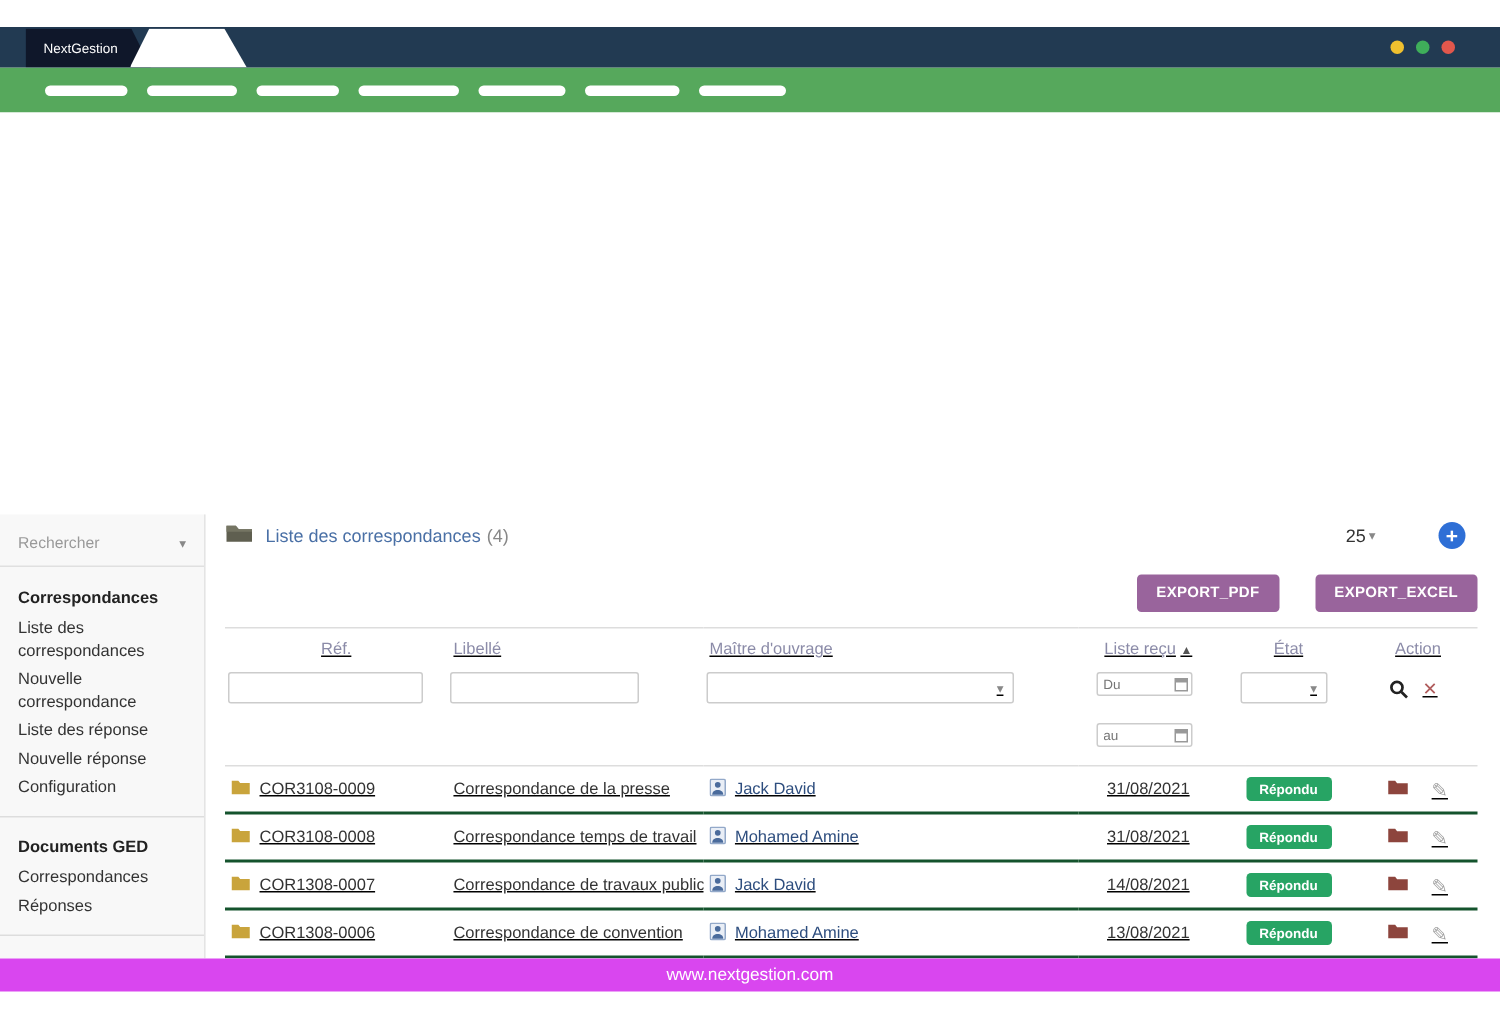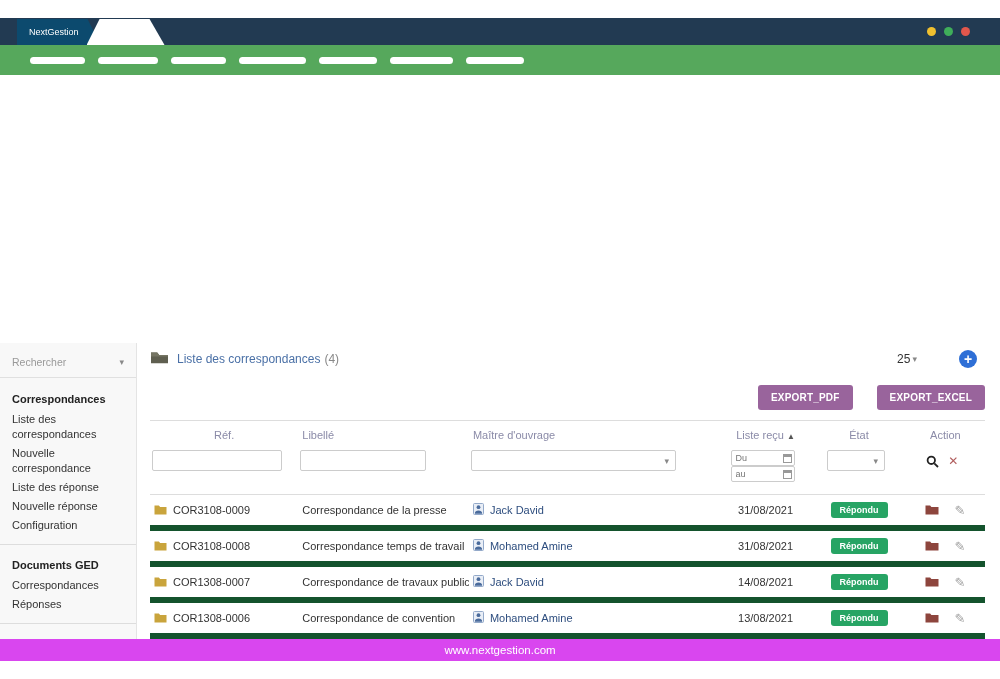--- a/index.html
+++ b/index.html
@@ -3,21 +3,21 @@
 <meta charset="utf-8">
 <style>
   * { box-sizing: border-box; margin: 0; padding: 0; }
   html, body { width: 1000px; height: 679px; overflow: hidden; background: #fff;
     font-family: "Liberation Sans", sans-serif; }
   .page { width: 1000px; height: 679px; padding: 18px 0; display: flex; flex-direction: column; }
 
   
   .titlebar { height: 27px; background: #223a52; display: flex; align-items: flex-end; position: relative; flex: 0 0 auto; }
   .tabs { display: flex; align-items: flex-end; padding-left: 17px; height: 100%; }
-  .tab-green { height: 26px; line-height: 26px; background: #0c4a6e; color: #fff; font-size: 9px;
+  .tab-green { height: 26px; line-height: 26px; background: #0f172a; color: #fff; font-size: 9px;
     padding: 0 22px 0 12px; clip-path: polygon(0 0, calc(100% - 13px) 0, 100% 100%, 0 100%); }
   .tab-white { height: 26px; width: 78px; background: #fff; margin-left: -14px;
     clip-path: polygon(13px 0, calc(100% - 15px) 0, 100% 100%, 0 100%); }
   .traffic { position: absolute; right: 30px; top: 9px; display: flex; gap: 8px; }
   .light { width: 9px; height: 9px; border-radius: 50%; }
   .light.y { background: #f0c02f; } .light.g { background: #3fae5a; } .light.r { background: #e2574c; }
 
   
   .navbar { height: 30px; background: #56a85c; display: flex; align-items: center; gap: 13px;
     padding-left: 30px; flex: 0 0 auto; }
@@ -52,42 +52,42 @@
     margin-right: 42px; cursor: pointer; }
   .add-btn { width: 18px; height: 18px; border-radius: 50%; background: #2e6fd6; color: #fff;
     border: none; font-size: 14px; font-weight: bold; line-height: 16px; text-align: center;
     cursor: pointer; margin-right: 8px; padding: 0; }
   .export-row { display: flex; justify-content: flex-end; gap: 24px; margin: 13px 0 10px; }
   .export-btn { background: #99649c; color: #fff; border: none; border-radius: 3px; font-size: 10px;
     font-weight: bold; padding: 7px 13px; letter-spacing: .2px; cursor: pointer;
     font-family: "Liberation Sans", sans-serif; }
 
   
-  table { width: 100%; border-collapse: collapse; table-layout: fixed; font-size: 11px; }
+  table { width: 100%; border-collapse: collapse; table-layout: fixed; font-size: 11px; text-decoration: underline; }
   thead th { color: #8b8ba8; font-weight: normal; padding: 8px 4px 7px; border-top: 1px solid #ddd;
     white-space: nowrap; cursor: pointer; }
   .al { text-align: left; margin-top: 38px; } .ac { text-align: center; }
   .sort { color: #555; font-size: 8px; margin-left: 3px; }
   .filter-row td { padding: 2px 8px 12px 2px; border-bottom: 1px solid #ddd; vertical-align: top; }
   .f-input { height: 21px; border: 1px solid #ccc; border-radius: 2px; font-size: 10px; padding: 0 4px; }
   .f-input.w-ref { width: 130px; } .f-input.w-lib { width: 126px; }
   .f-select { height: 21px; border: 1px solid #ccc; border-radius: 2px; background: #fff;
     display: flex; align-items: center; justify-content: flex-end; padding-right: 6px; cursor: pointer; }
   .f-select.w-owner { width: 205px; } .f-select.w-etat { width: 58px; margin: 0 auto; }
-  .date-stack { display: flex; flex-direction: column; gap: 0; width: 64px; margin: 0 auto; }
+  .date-stack { display: flex; flex-direction: column; gap: 18px; width: 64px; margin: 0 auto; }
   .date-box { position: relative; height: 16px; border: 1px solid #ccc; border-radius: 2px; background: #fff; }
   .date-box input { border: none; outline: none; width: 100%; height: 100%; font-size: 9px;
     padding: 0 14px 0 4px; background: transparent; color: #333; }
   .cal-icon { position: absolute; right: 2px; top: 3px; width: 9px; height: 9px;
     border: 1px solid #999; border-top: 3px solid #999; }
   .action-filter { display: flex; align-items: center; justify-content: center; gap: 9px; padding-top: 4px; }
   .close-x { color: #b05c5c; font-size: 12px; cursor: pointer; }
   .search-btn { cursor: pointer; display: inline-flex; }
 
-  tbody td { padding: 7px 4px; border-bottom: 6px solid #14532d; color: #333; white-space: nowrap;
+  tbody td { padding: 7px 4px; border-bottom: 2px solid #14532d; color: #333; white-space: nowrap;
     overflow: hidden; vertical-align: middle; }
   .ref-cell { display: flex; align-items: center; gap: 6px; }
   .owner-cell { display: flex; align-items: center; gap: 6px; color: #2d4d7e; }
   .badge { background: #27a464; color: #fff; font-size: 9px; font-weight: bold; padding: 3px 9px;
     border-radius: 3px; display: inline-block; }
   .action-cell { display: flex; align-items: center; justify-content: center; gap: 15px; }
   .pencil { color: #a0a0a0; font-size: 13px; cursor: pointer; }
 
   
   .footer { height: 22px; background: #d946ef; color: #fff; display: flex; align-items: center;

